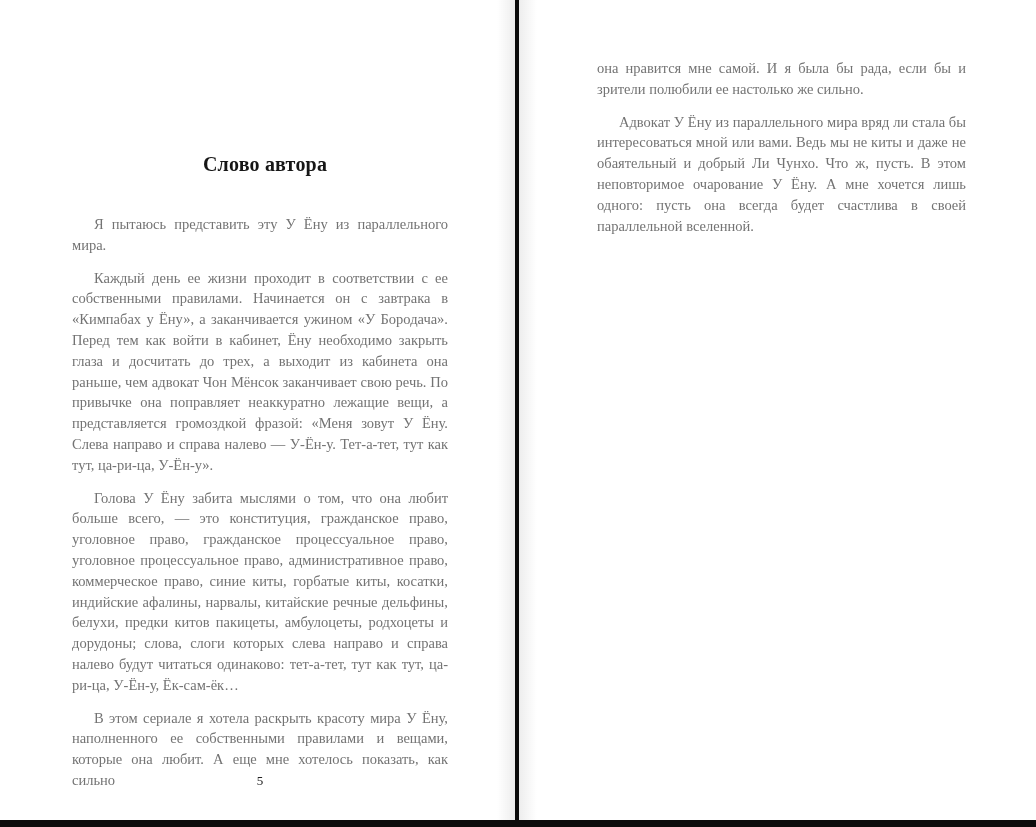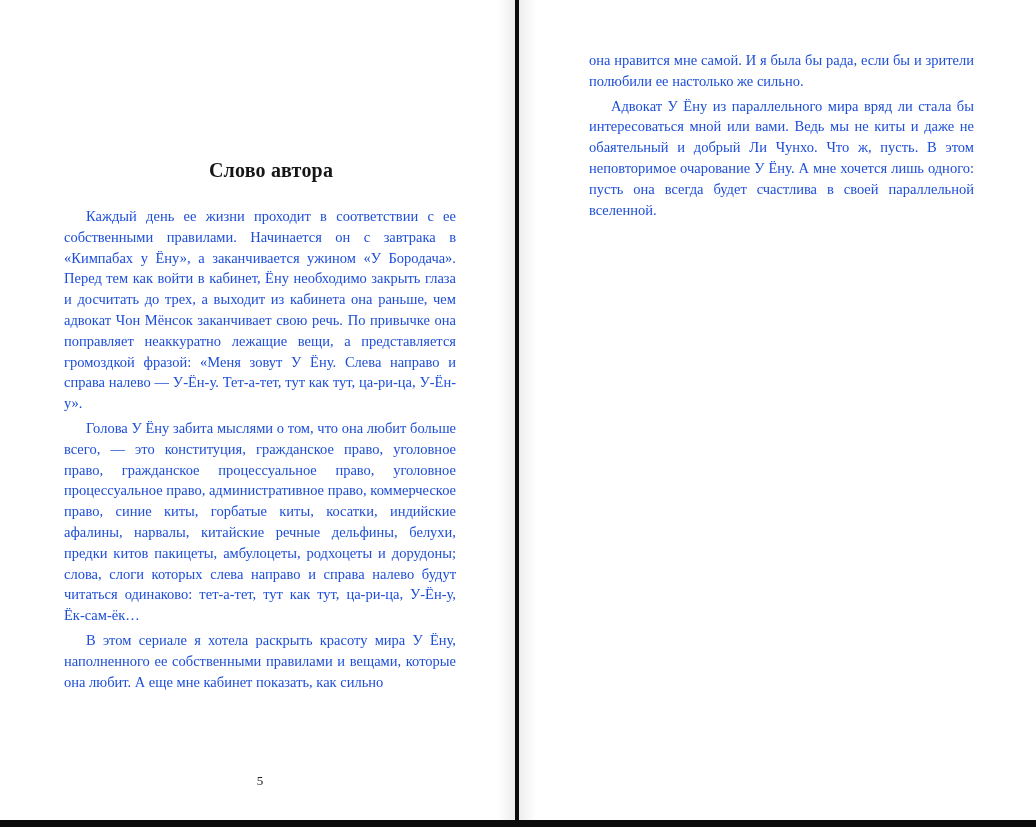--- a/index.html
+++ b/index.html
@@ -56,41 +56,41 @@
     left: 60px;
     top: 0;
     width: 400px;
     height: 827px;
   }
   .chapter-title {
     position: absolute;
     top: 148px;
     left: 0;
     width: 100%;
-    margin: 11px;
+    margin: 5px;
     text-align: center;
     font-size: 20px;
     font-weight: bold;
     letter-spacing: 0.2px;
     color: #161616;
   }
   .body-left {
     position: absolute;
     top: 202px;
     left: 0;
     width: 100%;
   }
   .stage p {
-    margin: 4px;
+    margin: 12px;
     font-size: 14.5px;
     line-height: 20.8px;
     text-align: justify;
     text-indent: 22px;
     hyphens: auto;
-    color: #1d4ed8;
+    color: #737373;
   }
   .stage p.no-indent {
     text-indent: 0;
   }
   .page-num {
     position: absolute;
     top: 773px;
     left: 0;
     width: 100%;
     text-align: center;
@@ -110,23 +110,24 @@
 
 <div class="stage">
 
   <div class="spine-shadow-left"></div>
   <div class="spine-shadow-right"></div>
 
   <div class="left-col">
     <h1 class="chapter-title">Слово автора</h1>
 
     <div class="body-left">
+      <p>Я пытаюсь представить эту У Ёну из параллельного мира.</p>
       <p>Каждый день ее жизни проходит в соответствии с ее собственными правилами. Начинается он с завтрака в «Кимпабах у Ёну», а заканчивается ужином «У Бородача». Перед тем как войти в кабинет, Ёну необходимо закрыть глаза и досчитать до трех, а выходит из кабинета она раньше, чем адвокат Чон Мёнсок заканчивает свою речь. По привычке она поправляет неаккуратно лежащие вещи, а представляется громоздкой фразой: «Меня зовут У Ёну. Слева направо и справа налево — У-Ён-у. Тет-а-тет, тут как тут, ца-ри-ца, У-Ён-у».</p>
       <p>Голова У Ёну забита мыслями о том, что она любит больше всего, — это конституция, гражданское право, уголовное право, гражданское процессуальное право, уголовное процессуальное право, административное право, коммерческое право, синие киты, горбатые киты, косатки, индийские афалины, нарвалы, китайские речные дельфины, белухи, предки китов пакицеты, амбулоцеты, родхоцеты и дорудоны; слова, слоги которых слева направо и справа налево будут читаться одинаково: тет-а-тет, тут как тут, ца-ри-ца, У-Ён-у, Ёк-сам-ёк…</p>
-      <p>В этом сериале я хотела раскрыть красоту мира У Ёну, наполненного ее собственными правилами и вещами, которые она любит. А еще мне кабинет показать, как сильно</p>
+      <p>В этом сериале я хотела раскрыть красоту мира У Ёну, наполненного ее собственными правилами и вещами, которые она любит. А еще мне хотелось показать, как сильно</p>
     </div>
 
     <div class="page-num">5</div>
   </div>
 
   <div class="spine"></div>
 
   <div class="right-col">
     <p class="no-indent">она нравится мне самой. И я была бы рада, если бы и зрители полюбили ее настолько же сильно.</p>
     <p>Адвокат У Ёну из параллельного мира вряд ли стала бы интересоваться мной или вами. Ведь мы не киты и даже не обаятельный и добрый Ли Чунхо. Что ж, пусть. В этом неповторимое очарование У Ёну. А мне хочется лишь одного: пусть она всегда будет счастлива в своей параллельной вселенной.</p>

